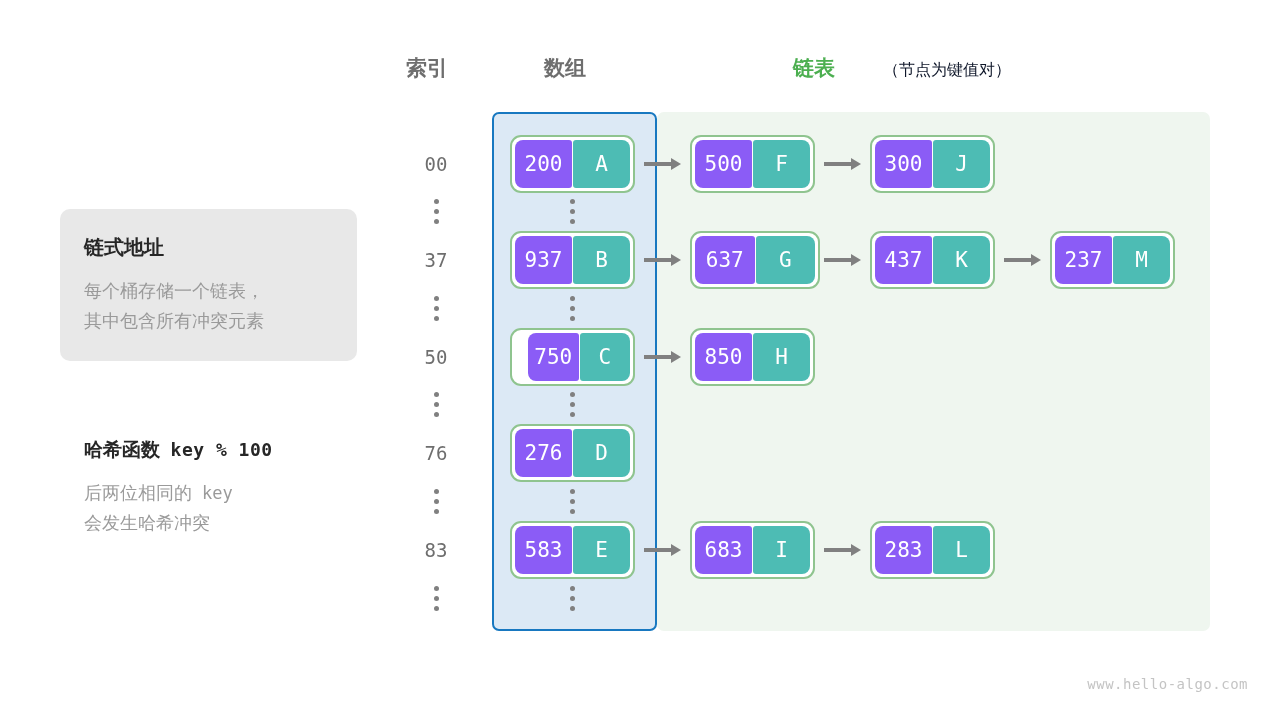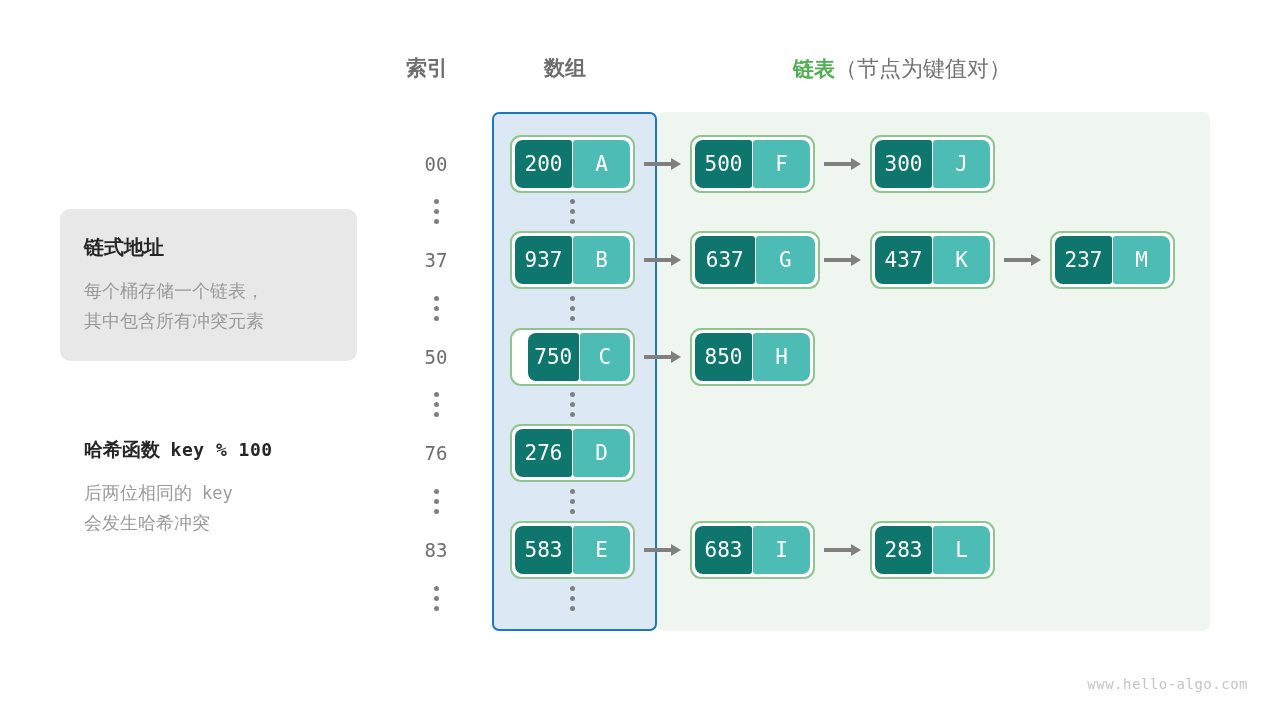--- a/index.html
+++ b/index.html
@@ -27,22 +27,23 @@
     font-weight: bold;
     font-size: 21px;
     color: #6e6e6e;
     white-space: nowrap;
   }
   #hdr-index { left: 406px; top: 54px; }
   #hdr-array { left: 544px; top: 54px; }
   #hdr-list  { left: 793px; top: 54px; color: #4caf50; }
   #hdr-list .sub {
     font-weight: normal;
-    font-size: 22px;
-    color: #737373;
+    font-size: 16px;
+    color: #0f172a;
+    margin-left: 48px;
   }
 
   
   #array-panel {
     position: absolute;
     left: 492px; top: 112px;
     width: 165px; height: 519px;
     background: #dce9f5;
     border: 2px solid #1878c0;
     border-radius: 7px;
@@ -157,21 +158,21 @@
   .node .key, .node .val {
     flex: 1 1 50%;
     display: flex;
     align-items: center;
     justify-content: center;
     font-family: "DejaVu Sans Mono", "Liberation Mono", monospace;
     font-size: 21px;
     color: #ffffff;
   }
   .node .key {
-    background: #0f766e;
+    background: #8b5cf6;
     border-radius: 8px 3px 3px 8px;
     margin-right: 1px;
   }
   .node .val {
     background: #4dbcb4;
     border-radius: 3px 8px 8px 3px;
   }
 
   
   .arrow {

